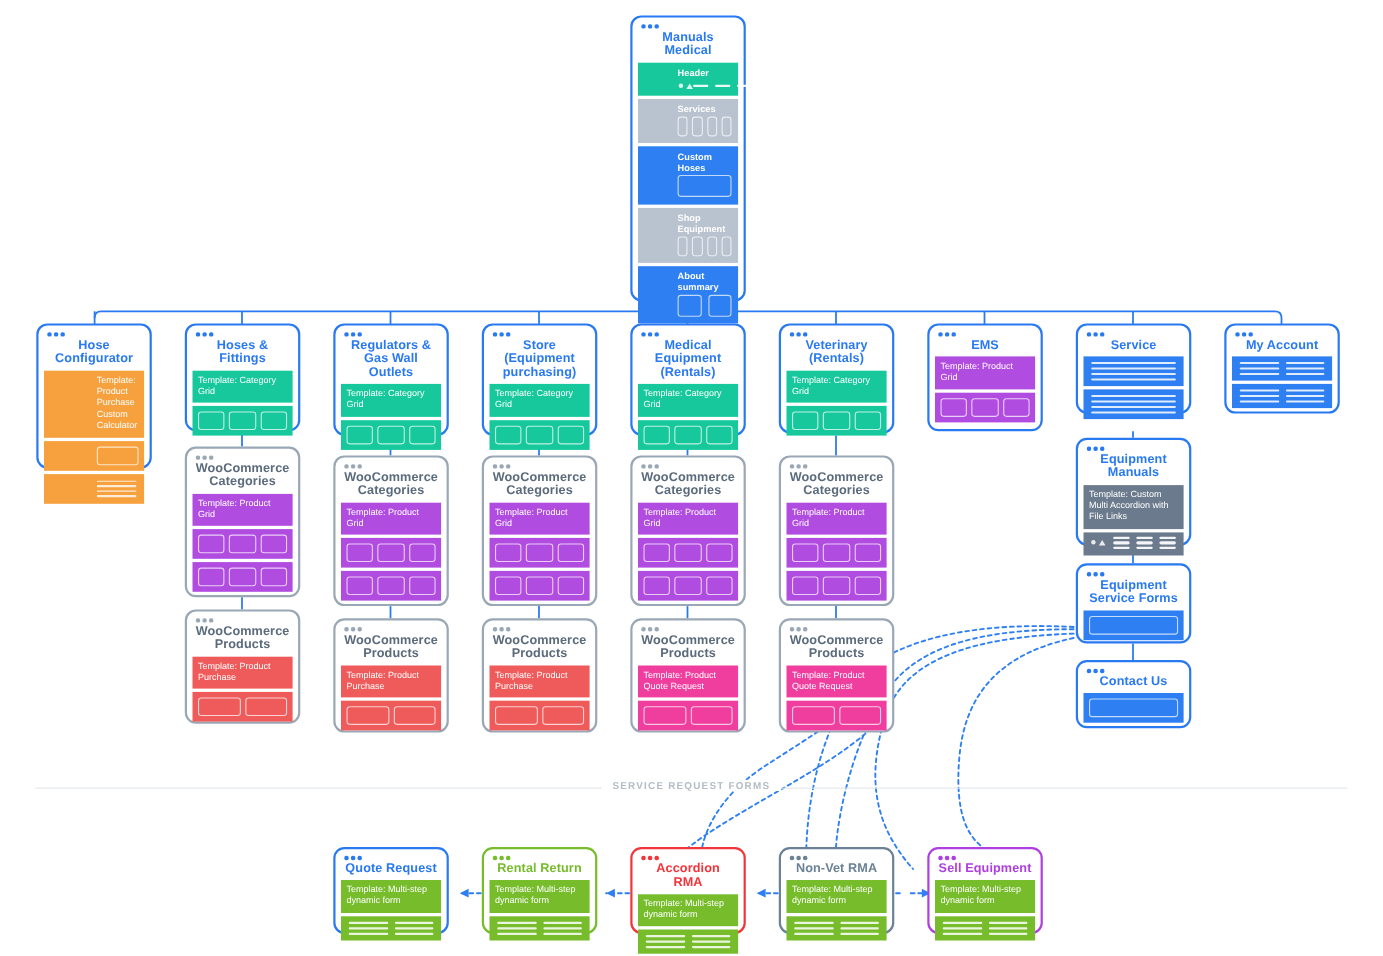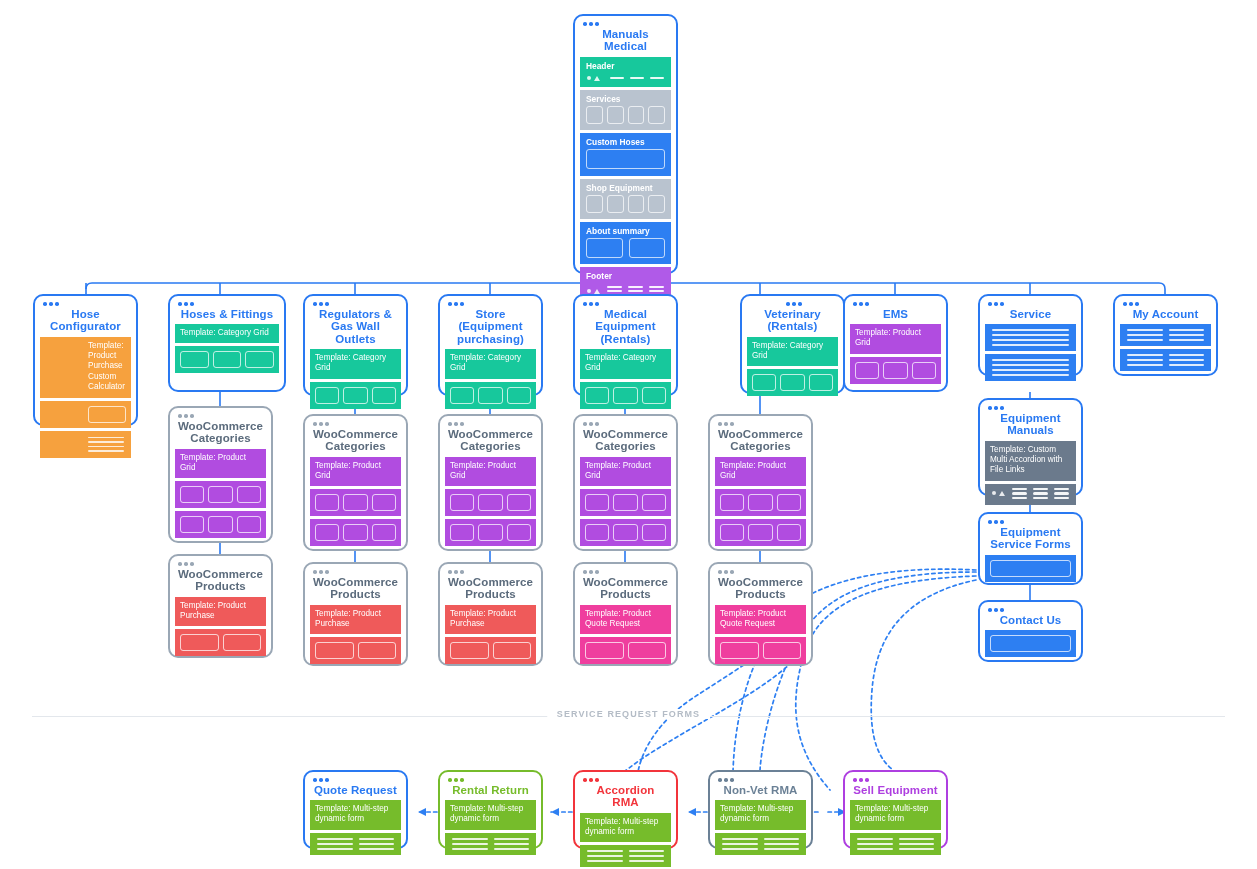--- a/index.html
+++ b/index.html
@@ -58,21 +58,21 @@
   .c-blue   { background: #2d7ff2; }
   .c-purple { background: #b14ce0; }
   .c-violet { background: #b05ae8; }
   .c-orange { background: #f6a13e; padding-left: 48px; }
   .c-red    { background: #ef5a5a; }
   .c-pink   { background: #ef3e9e; }
   .c-slate  { background: #6b7a8c; }
   .c-green  { background: #76bc2b; }
 
   
-  .root .seg { display: flex; flex-direction: column; }
+  .root .seg { display: flex; flex-direction: column; padding-left: 30px; }
   .seg-label { font-size: 8.4px; color: #fff; font-weight: bold; padding: 4px 6px 2px 6px; }
   .seg-gray .seg-label { color: #ffffff; }
   .mini-row { display: flex; align-items: center; justify-content: space-between; padding: 3px 7px 6px 7px; }
   .mini-icons { display: flex; gap: 3px; align-items: center; }
   .mini-icons .d { width: 4px; height: 4px; border-radius: 50%; background: rgba(255,255,255,.85); }
   .mini-icons .t { width: 0; height: 0; border-left: 3px solid transparent; border-right: 3px solid transparent; border-bottom: 5px solid rgba(255,255,255,.85); }
   .dashes { display: flex; gap: 6px; }
   .dashes i { display: block; width: 14px; height: 2.4px; background: rgba(255,255,255,.9); border-radius: 2px; }
   .burgers { display: flex; gap: 6px; }
   .burgers b { display: flex; flex-direction: column; gap: 2px; }
@@ -277,21 +277,21 @@
         </div>
       <div class="lines c-orange">
           <span></span>
           <span></span>
           <span></span>
           <span></span>
         </div>
     </div>
   </div>
 
-  <div class="node" style="left:168px; top:294px; width:118px; height:98px;">
+  <div class="node" style="left:168px; top:294px; width:105px; height:98px;">
     <div class="dots">
         <i></i>
         <i></i>
         <i></i>
       </div>
     <div class="node-title">Hoses &amp; Fittings</div>
     <div class="body">
       <div class="tpl c-teal">Template: Category Grid</div>
       <div class="tiles c-teal">
           <div class="tile"></div>
@@ -345,21 +345,21 @@
     <div class="body">
       <div class="tpl c-teal">Template: Category Grid</div>
       <div class="tiles c-teal">
           <div class="tile"></div>
           <div class="tile"></div>
           <div class="tile"></div>
         </div>
     </div>
   </div>
 
-  <div class="node" style="left:740px; top:294px; width:105px; height:100px;align-items:center;">
+  <div class="node" style="left:708px; top:294px; width:105px; height:100px;">
     <div class="dots">
         <i></i>
         <i></i>
         <i></i>
       </div>
     <div class="node-title">Veterinary (Rentals)</div>
     <div class="body">
       <div class="tpl c-teal">Template: Category Grid</div>
       <div class="tiles c-teal">
           <div class="tile"></div>

